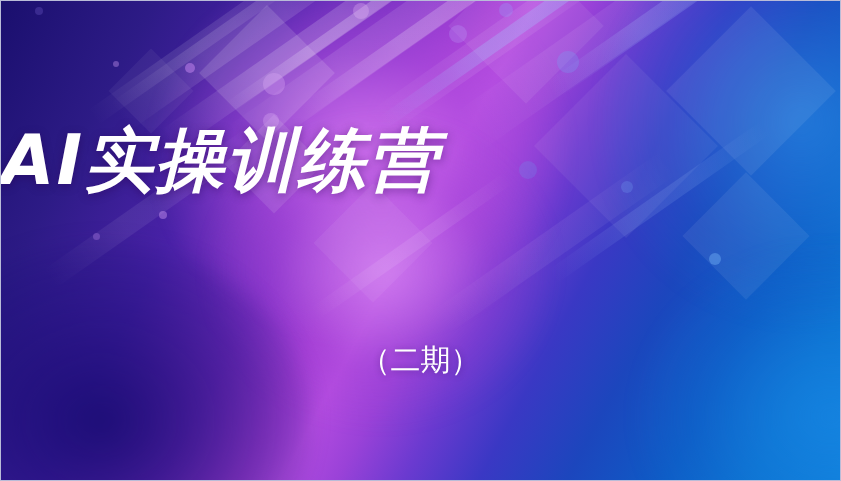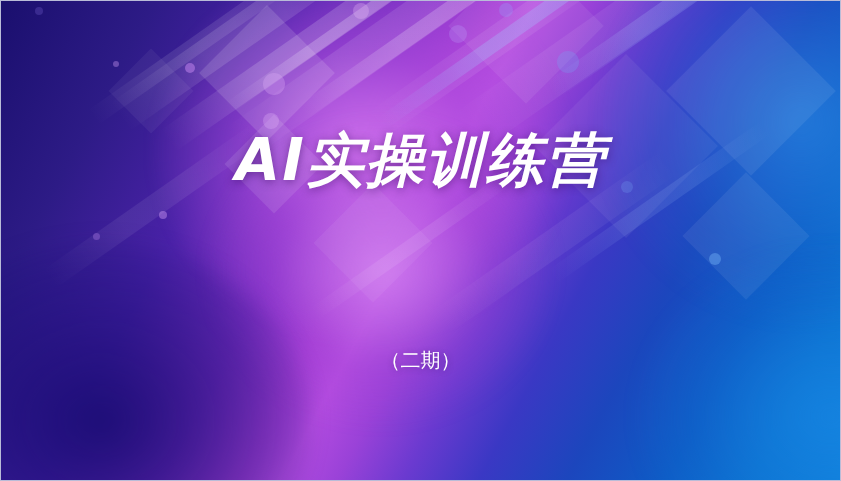--- a/index.html
+++ b/index.html
@@ -77,43 +77,43 @@
     position:absolute;
     border-radius:50%;
     pointer-events:none;
   }
 
   
   .txt{position:absolute;color:#ffffff;white-space:nowrap;}
 
   #title{
     left:0;right:0;top:116px;
-    text-align:center;
-    font-size:58px;
+    text-align:left;
+    font-size:69px;
     line-height:86px;
     font-weight:bold;
     font-style:italic;
     letter-spacing:2px;
     font-family:"DejaVu Sans","Liberation Sans",sans-serif;
     text-shadow:0 2px 10px rgba(40,0,80,.45);
   }
   #subtitle{
     left:0;right:0;top:261px;
     text-align:center;
     font-size:37px;
     line-height:44px;
     font-weight:bold;
     letter-spacing:0px;
     font-family:"DejaVu Sans","Liberation Sans",sans-serif;
     text-shadow:0 2px 8px rgba(30,0,70,.40);
   }
   #edition{
     left:0;right:0;top:341px;
     text-align:center;
-    font-size:20px;
+    font-size:30px;
     line-height:36px;
     font-weight:normal;
     font-family:"DejaVu Sans","Liberation Sans",sans-serif;
     text-shadow:0 1px 6px rgba(30,0,70,.35);
   }
 </style>
 </head>
 <body>
 
 <div id="banner">

